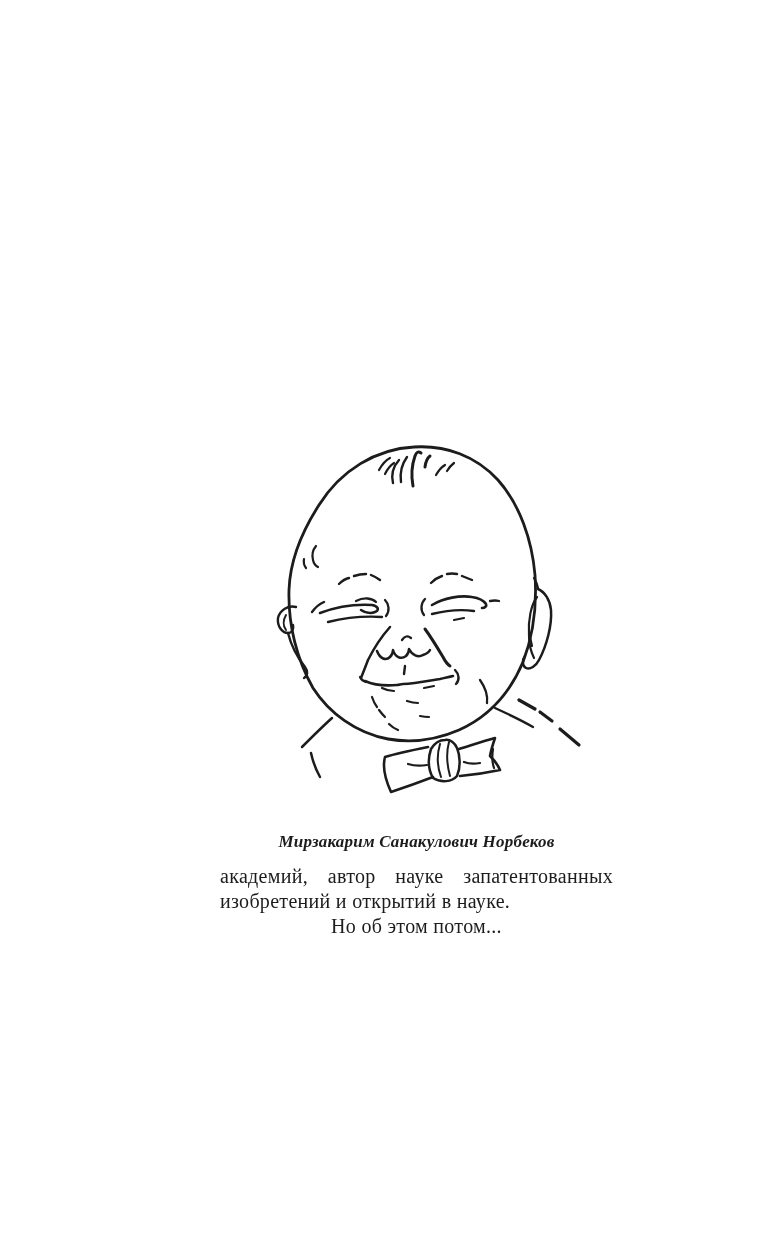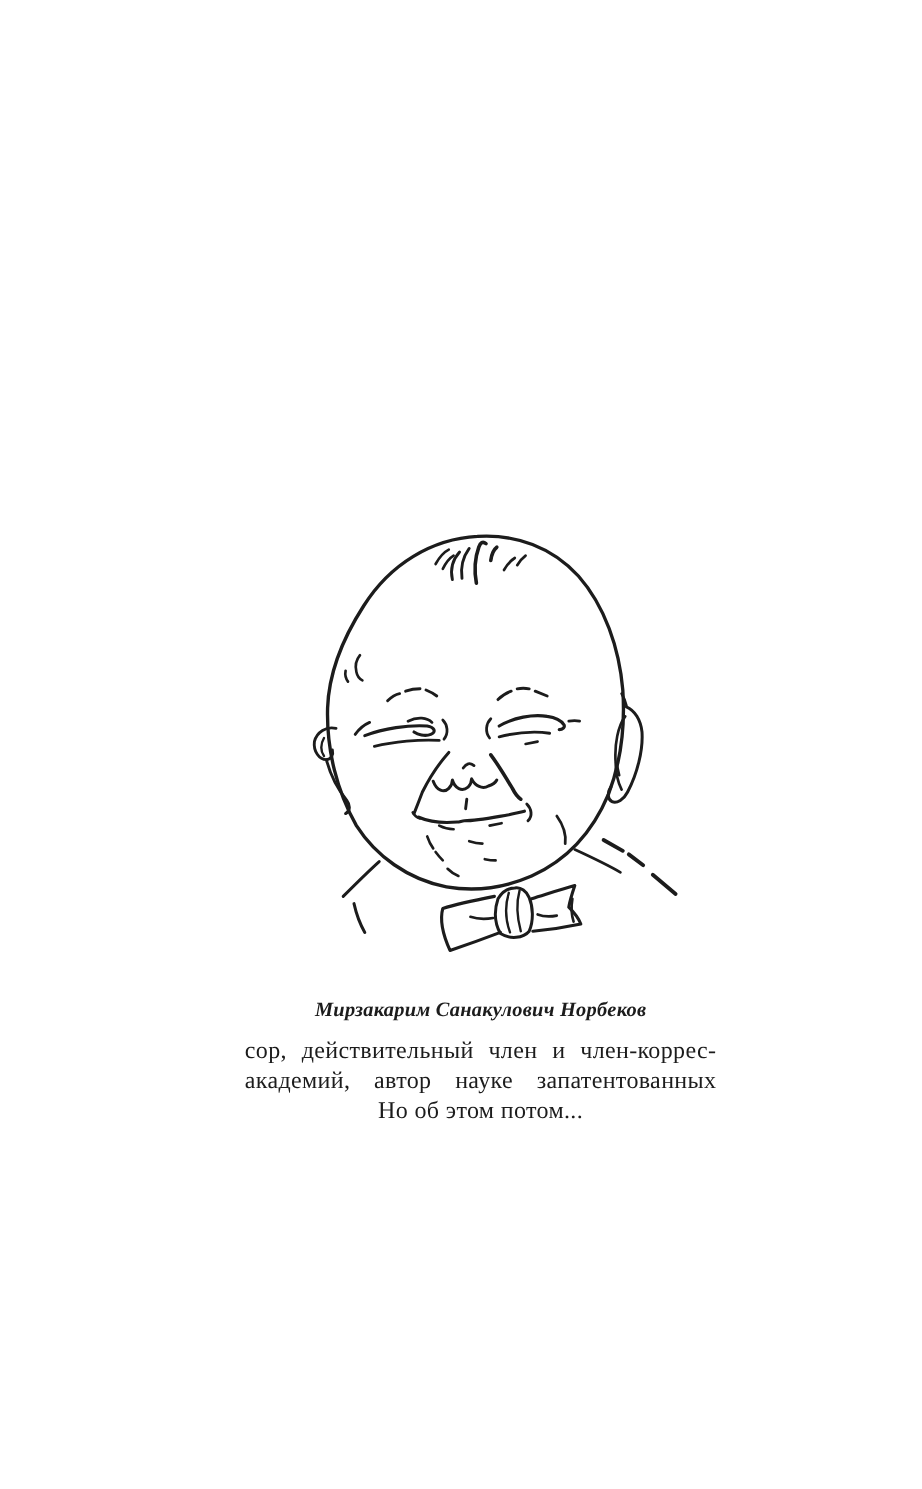--- a/index.html
+++ b/index.html
@@ -4,21 +4,21 @@
 <style>
   html,body{margin:0;padding:0;}
   body{
     width:768px;height:1241px;
     background:var(--bg,#ffffff);
     font-family:"Liberation Serif", serif;
     color:var(--ink,#1c1c1c);
     position:relative;
     overflow:hidden;
   }
-  .page{position:absolute;inset:0;}
+  .page{position:absolute;inset:0;margin-left:16px;}
   .portrait{
     position:absolute;left:240px;top:430px;width:350px;height:380px;
     color:var(--ink,#1c1c1c);
   }
   .portrait svg{display:block;width:100%;height:100%;}
   .portrait path{fill:none;stroke:currentColor;stroke-linecap:round;stroke-linejoin:round;}
   .author{
     position:absolute;left:204px;top:830px;width:393px;
     font-size:17px;line-height:24px;
     font-weight:bold;font-style:italic;
@@ -150,18 +150,18 @@
         <path stroke-width="2.5" d="M415,749 C412,758 412,769 417,778 C425,783 436,782 441,776 C445,767 444,755 441,748 C439,743 434,739 429,740 C423,740 418,744 415,749"></path>
         <path stroke-width="2" d="M424,744 C421,754 421,766 425,777"></path>
         <path stroke-width="2" d="M433,742 C430,753 431,765 434,776"></path>
       </g>
     </svg>
   </div>
 
   <div class="author">Мирзакарим Санакулович Норбеков</div>
 
   <div class="bodytext">
-    <div class="line">сор, действительный член и член-коррес-</div>
     <div class="line">академий, автор науке запатентованных</div>
+    <div class="line left">изобретений и открытий в науке.</div>
     <div class="line center">Но об этом потом...</div>
   </div>
 
 </div>
 
 </body></html>

